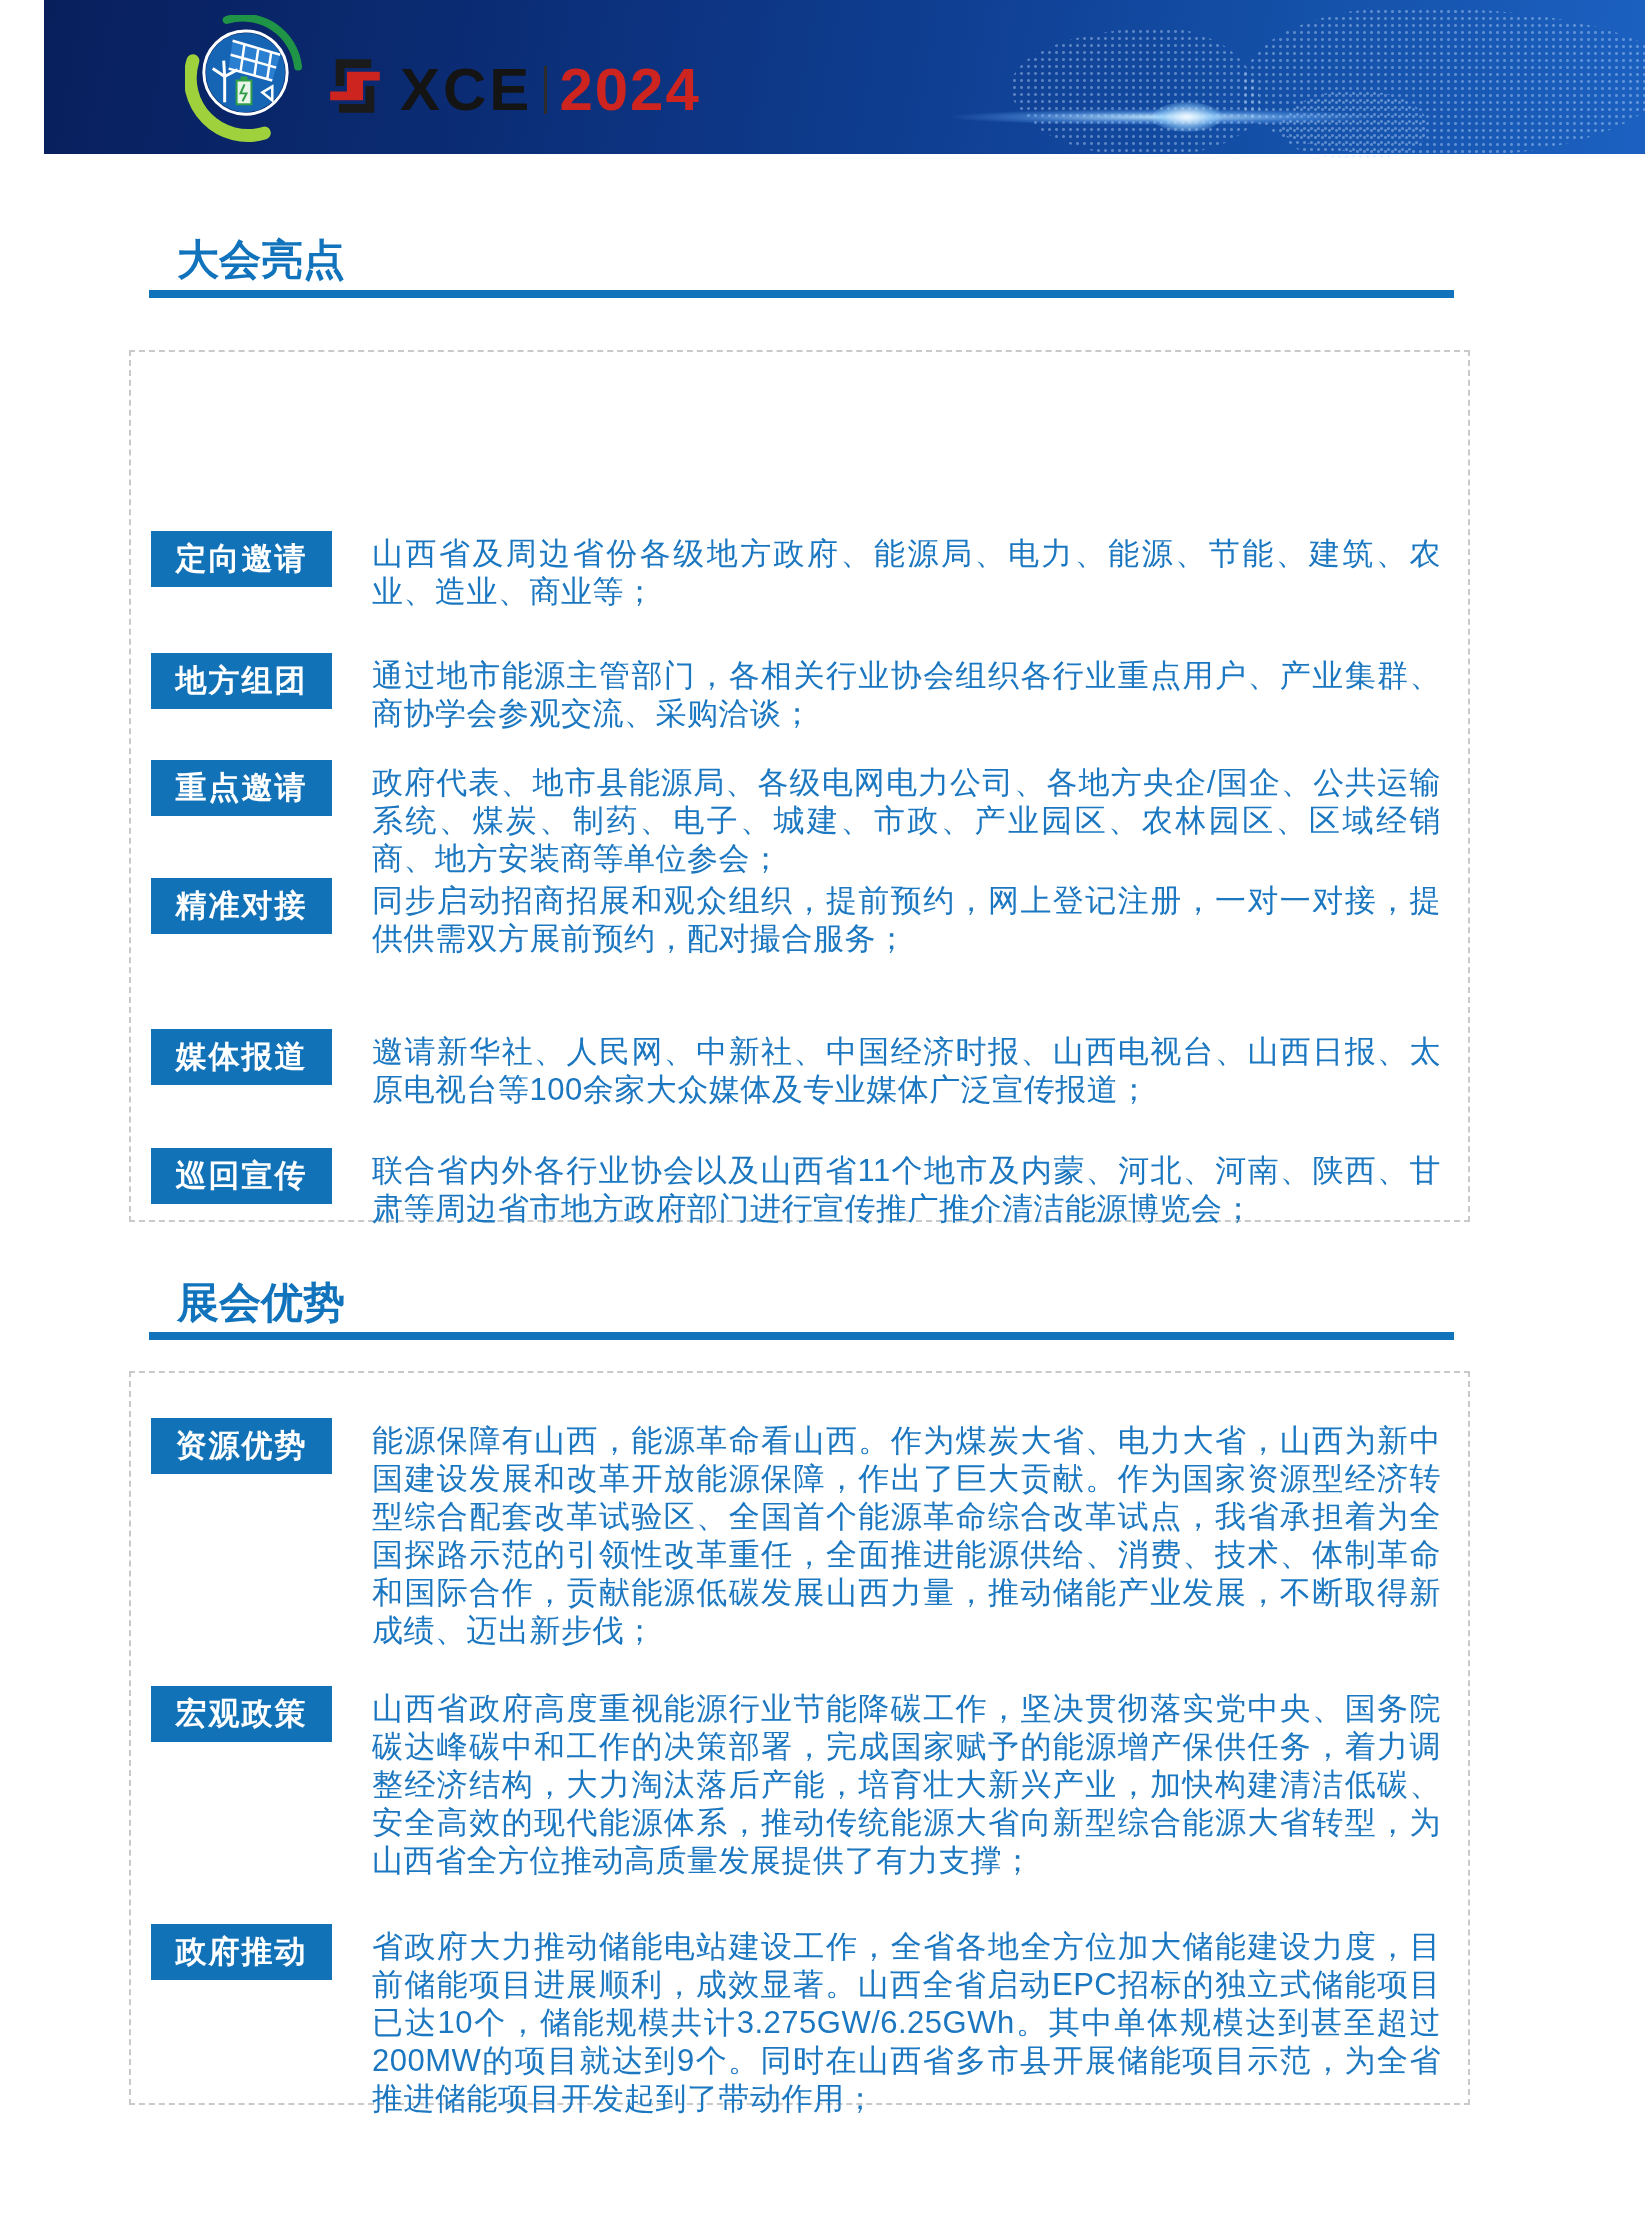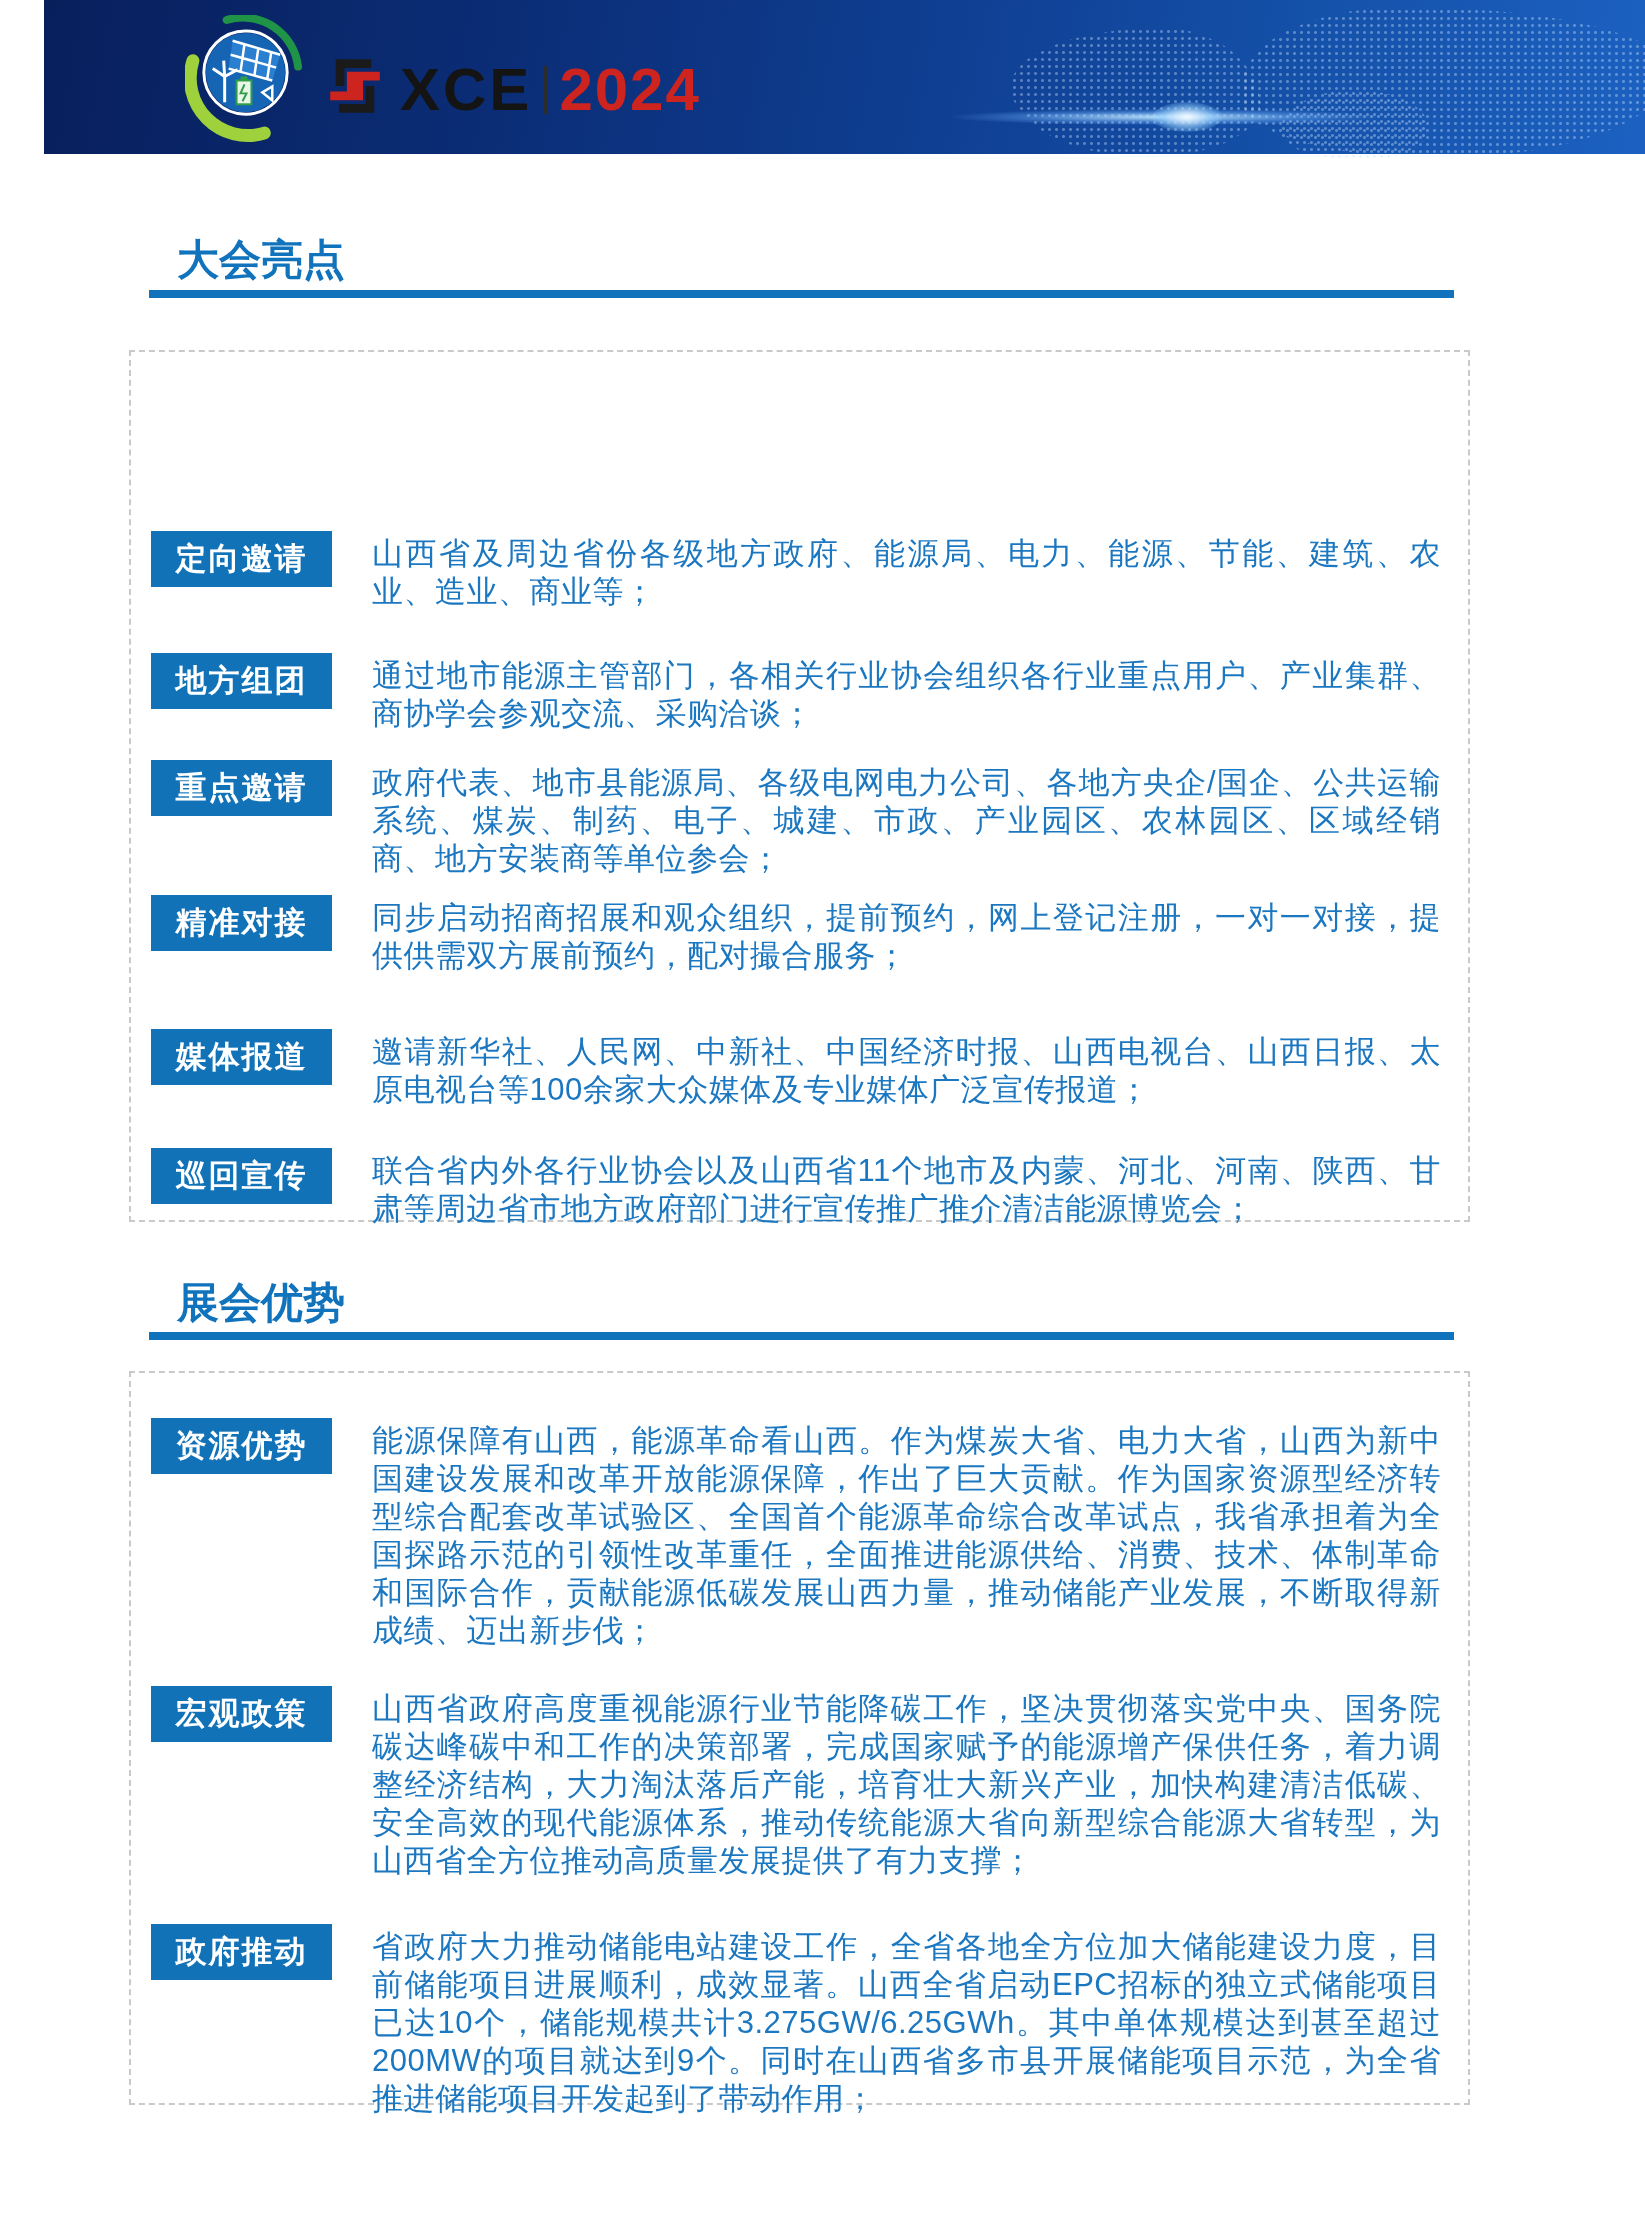--- a/index.html
+++ b/index.html
@@ -108,21 +108,21 @@
       <div class="itext">山西省及周边省份各级地方政府、能源局、电力、能源、节能、建筑、农业、造业、商业等；</div>
     </div>
     <div class="item" style="top:301px;">
       <div class="badge">地方组团</div>
       <div class="itext">通过地市能源主管部门，各相关行业协会组织各行业重点用户、产业集群、商协学会参观交流、采购洽谈；</div>
     </div>
     <div class="item" style="top:408px;">
       <div class="badge">重点邀请</div>
       <div class="itext">政府代表、地市县能源局、各级电网电力公司、各地方央企/国企、公共运输系统、煤炭、制药、电子、城建、市政、产业园区、农林园区、区域经销商、地方安装商等单位参会；</div>
     </div>
-    <div class="item" style="top:543px;justify-content:flex-end;">
+    <div class="item" style="top:526px;justify-content:flex-end;">
       <div class="badge">精准对接</div>
       <div class="itext">同步启动招商招展和观众组织，提前预约，网上登记注册，一对一对接，提供供需双方展前预约，配对撮合服务；</div>
     </div>
     <div class="item" style="top:677px;">
       <div class="badge">媒体报道</div>
       <div class="itext">邀请新华社、人民网、中新社、中国经济时报、山西电视台、山西日报、太原电视台等100余家大众媒体及专业媒体广泛宣传报道；</div>
     </div>
     <div class="item" style="top:796px;">
       <div class="badge">巡回宣传</div>
       <div class="itext">联合省内外各行业协会以及山西省11个地市及内蒙、河北、河南、陕西、甘肃等周边省市地方政府部门进行宣传推广推介清洁能源博览会；</div>

